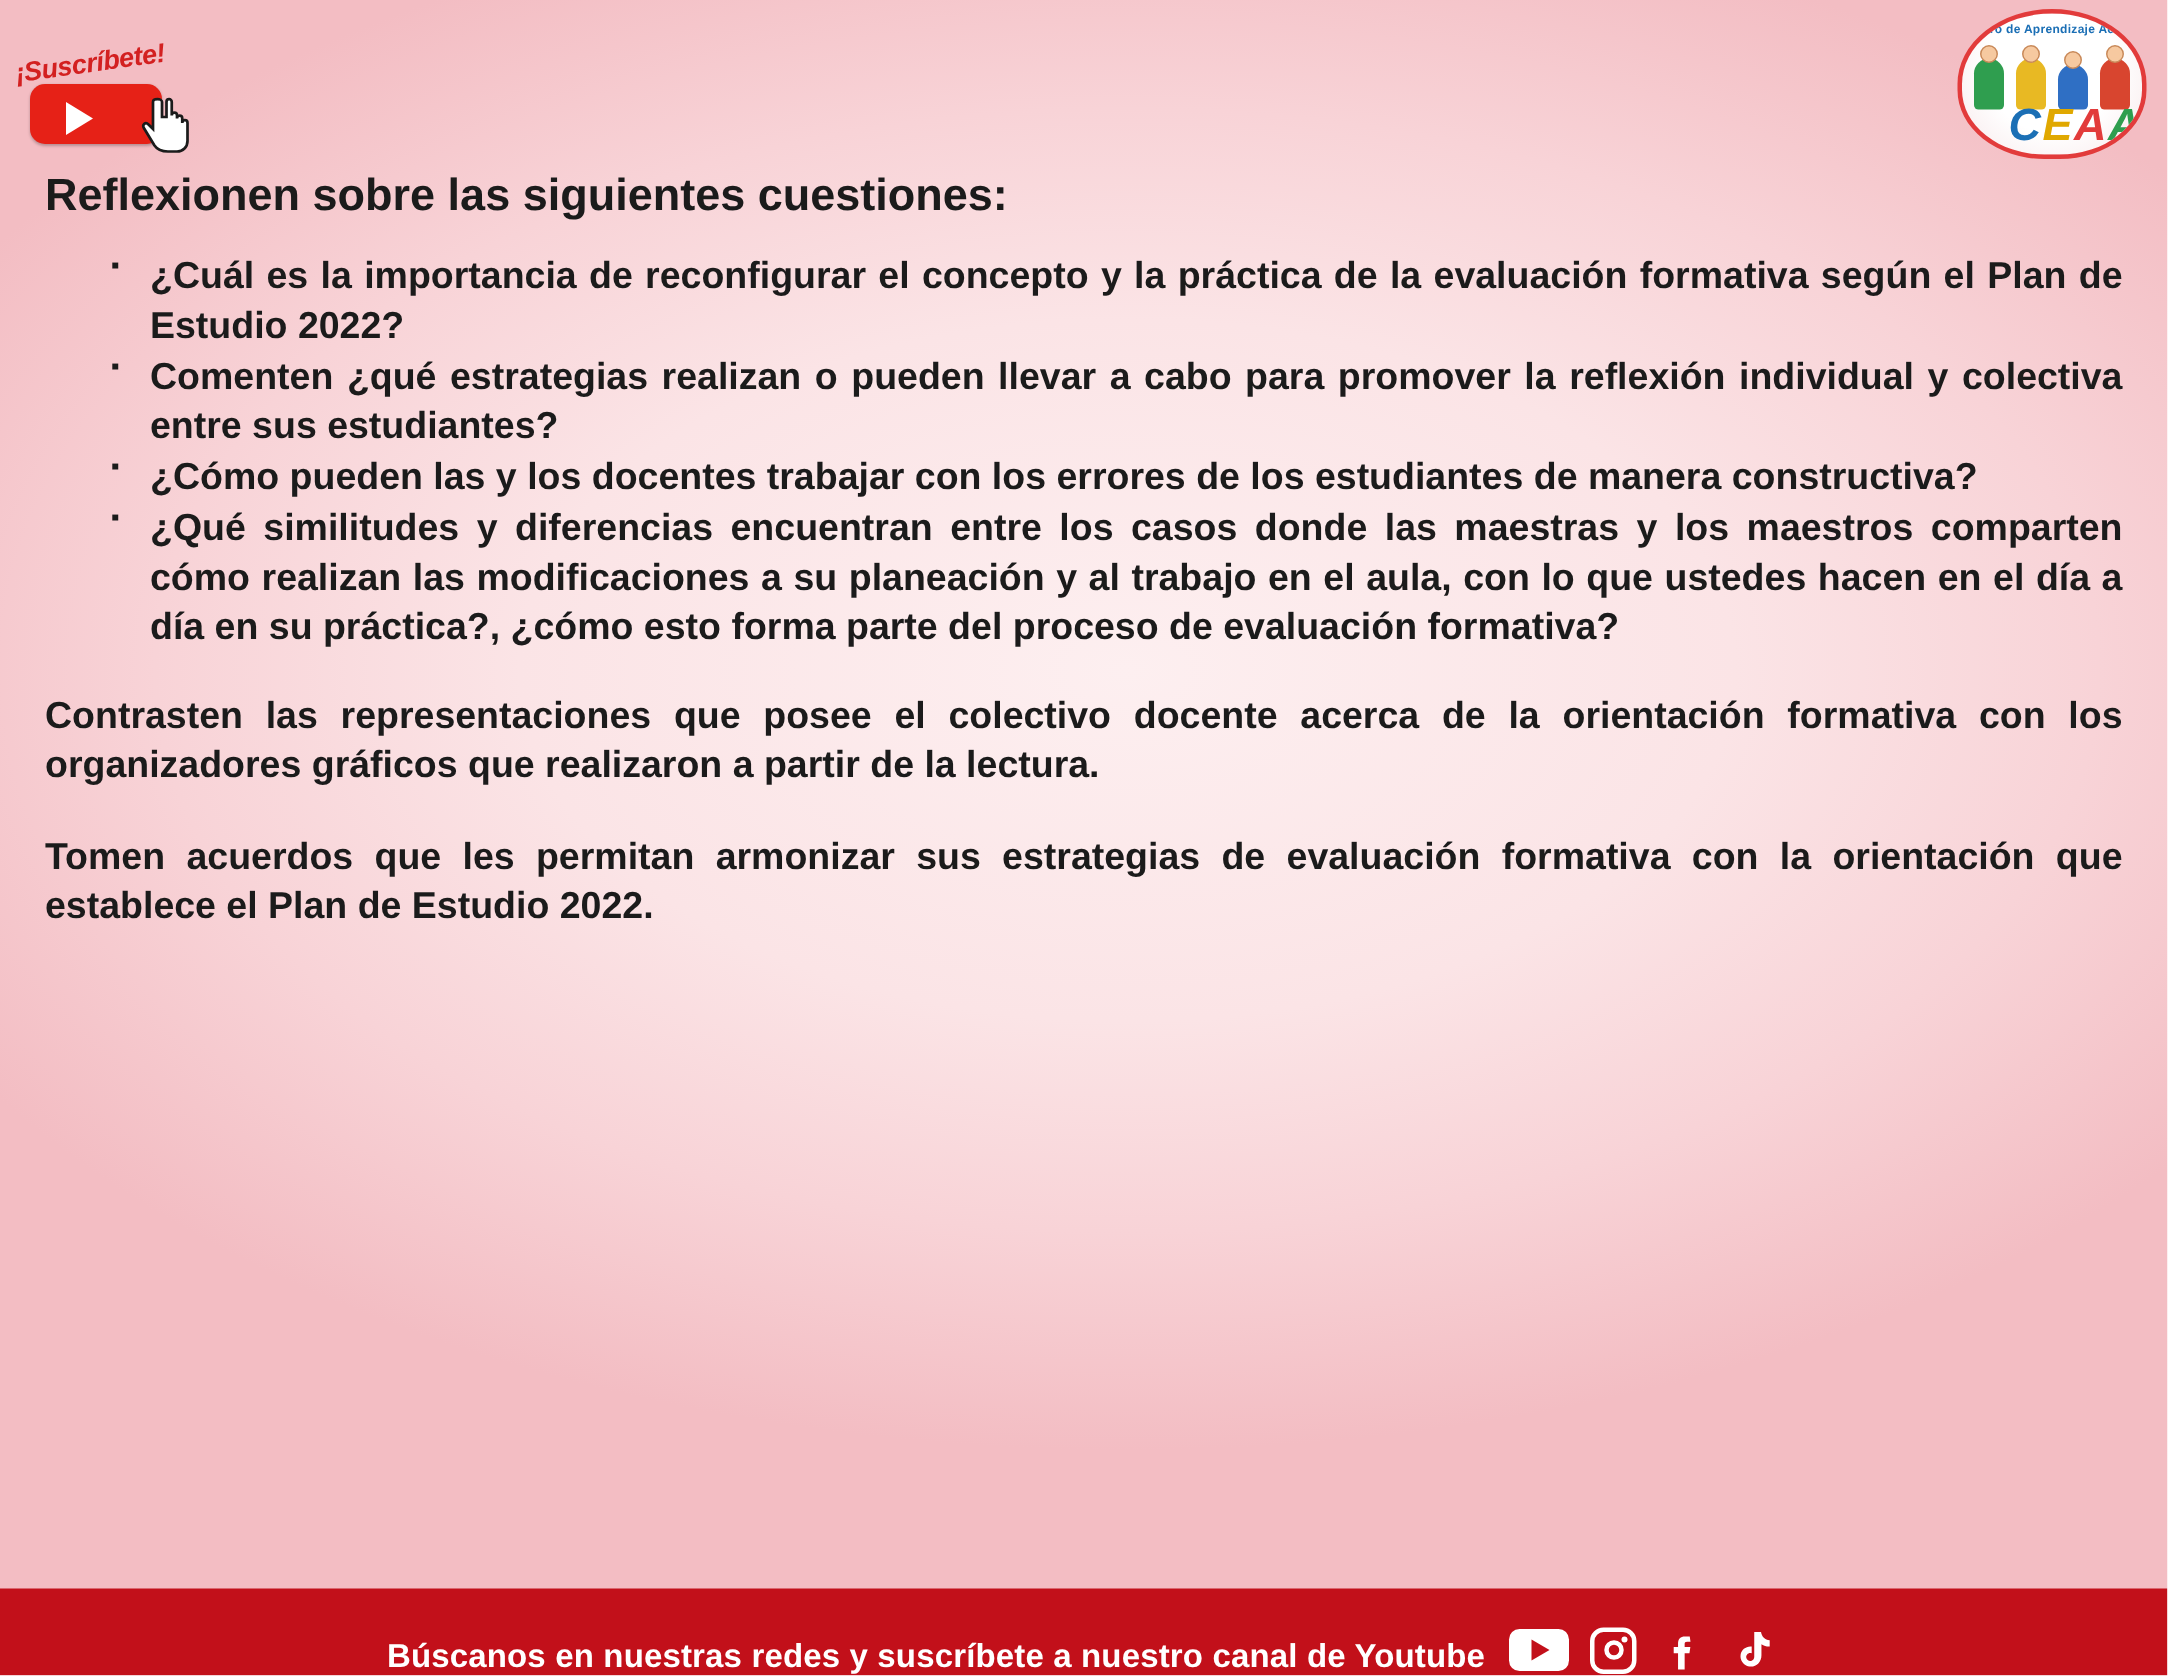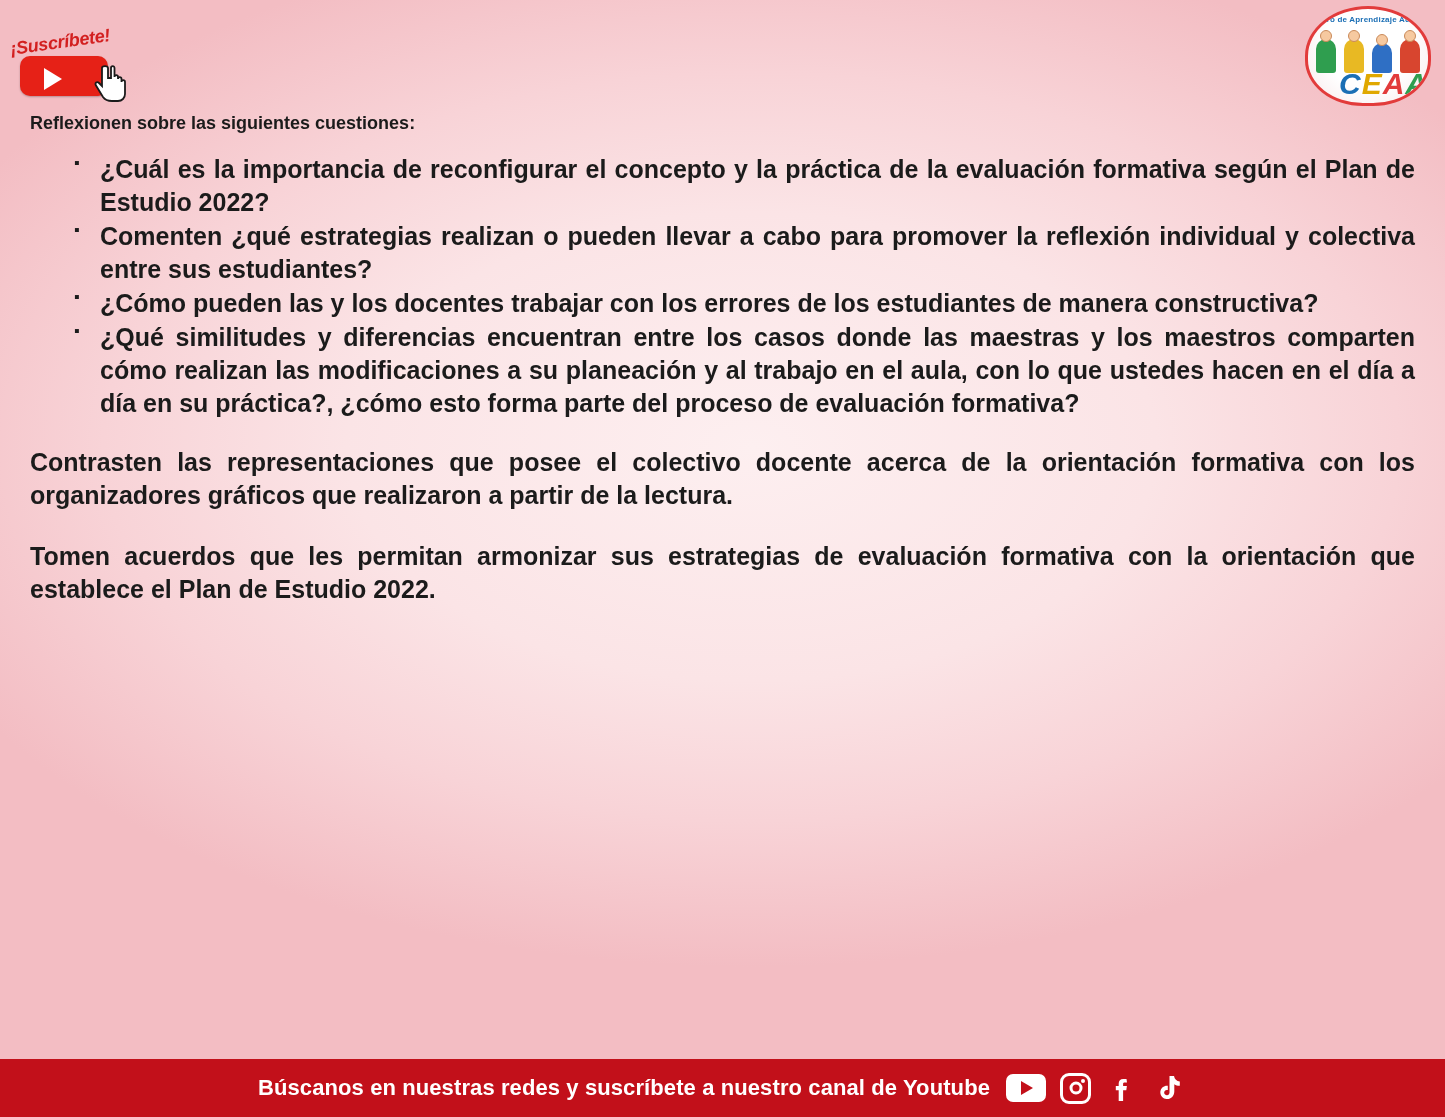--- a/index.html
+++ b/index.html
@@ -147,21 +147,21 @@
 
   
   .content {
     position: absolute;
     left: 30px;
     top: 112px;
     width: 1385px;
     color: #1b1b1b;
   }
   .intro {
-    font-size: 18px;
+    font-size: 30px;
     font-weight: bold;
     line-height: 1.25;
     margin: 0 0 18px 0;
   }
   ul.questions {
     list-style: none;
     margin: 0 0 26px 0;
     padding: 0 0 0 40px;
   }
   ul.questions li {
@@ -194,21 +194,21 @@
 
   
   .footer {
     position: absolute;
     left: 0;
     bottom: 0;
     width: 100%;
     height: 58px;
     background: #c2101a;
     display: flex;
-    align-items: center;
+    align-items: flex-end;
     justify-content: center;
     gap: 16px;
   }
   .footer .ftext {
     color: #ffffff;
     font-size: 22px;
     font-weight: bold;
     letter-spacing: 0.1px;
   }
   .footer .icons {

